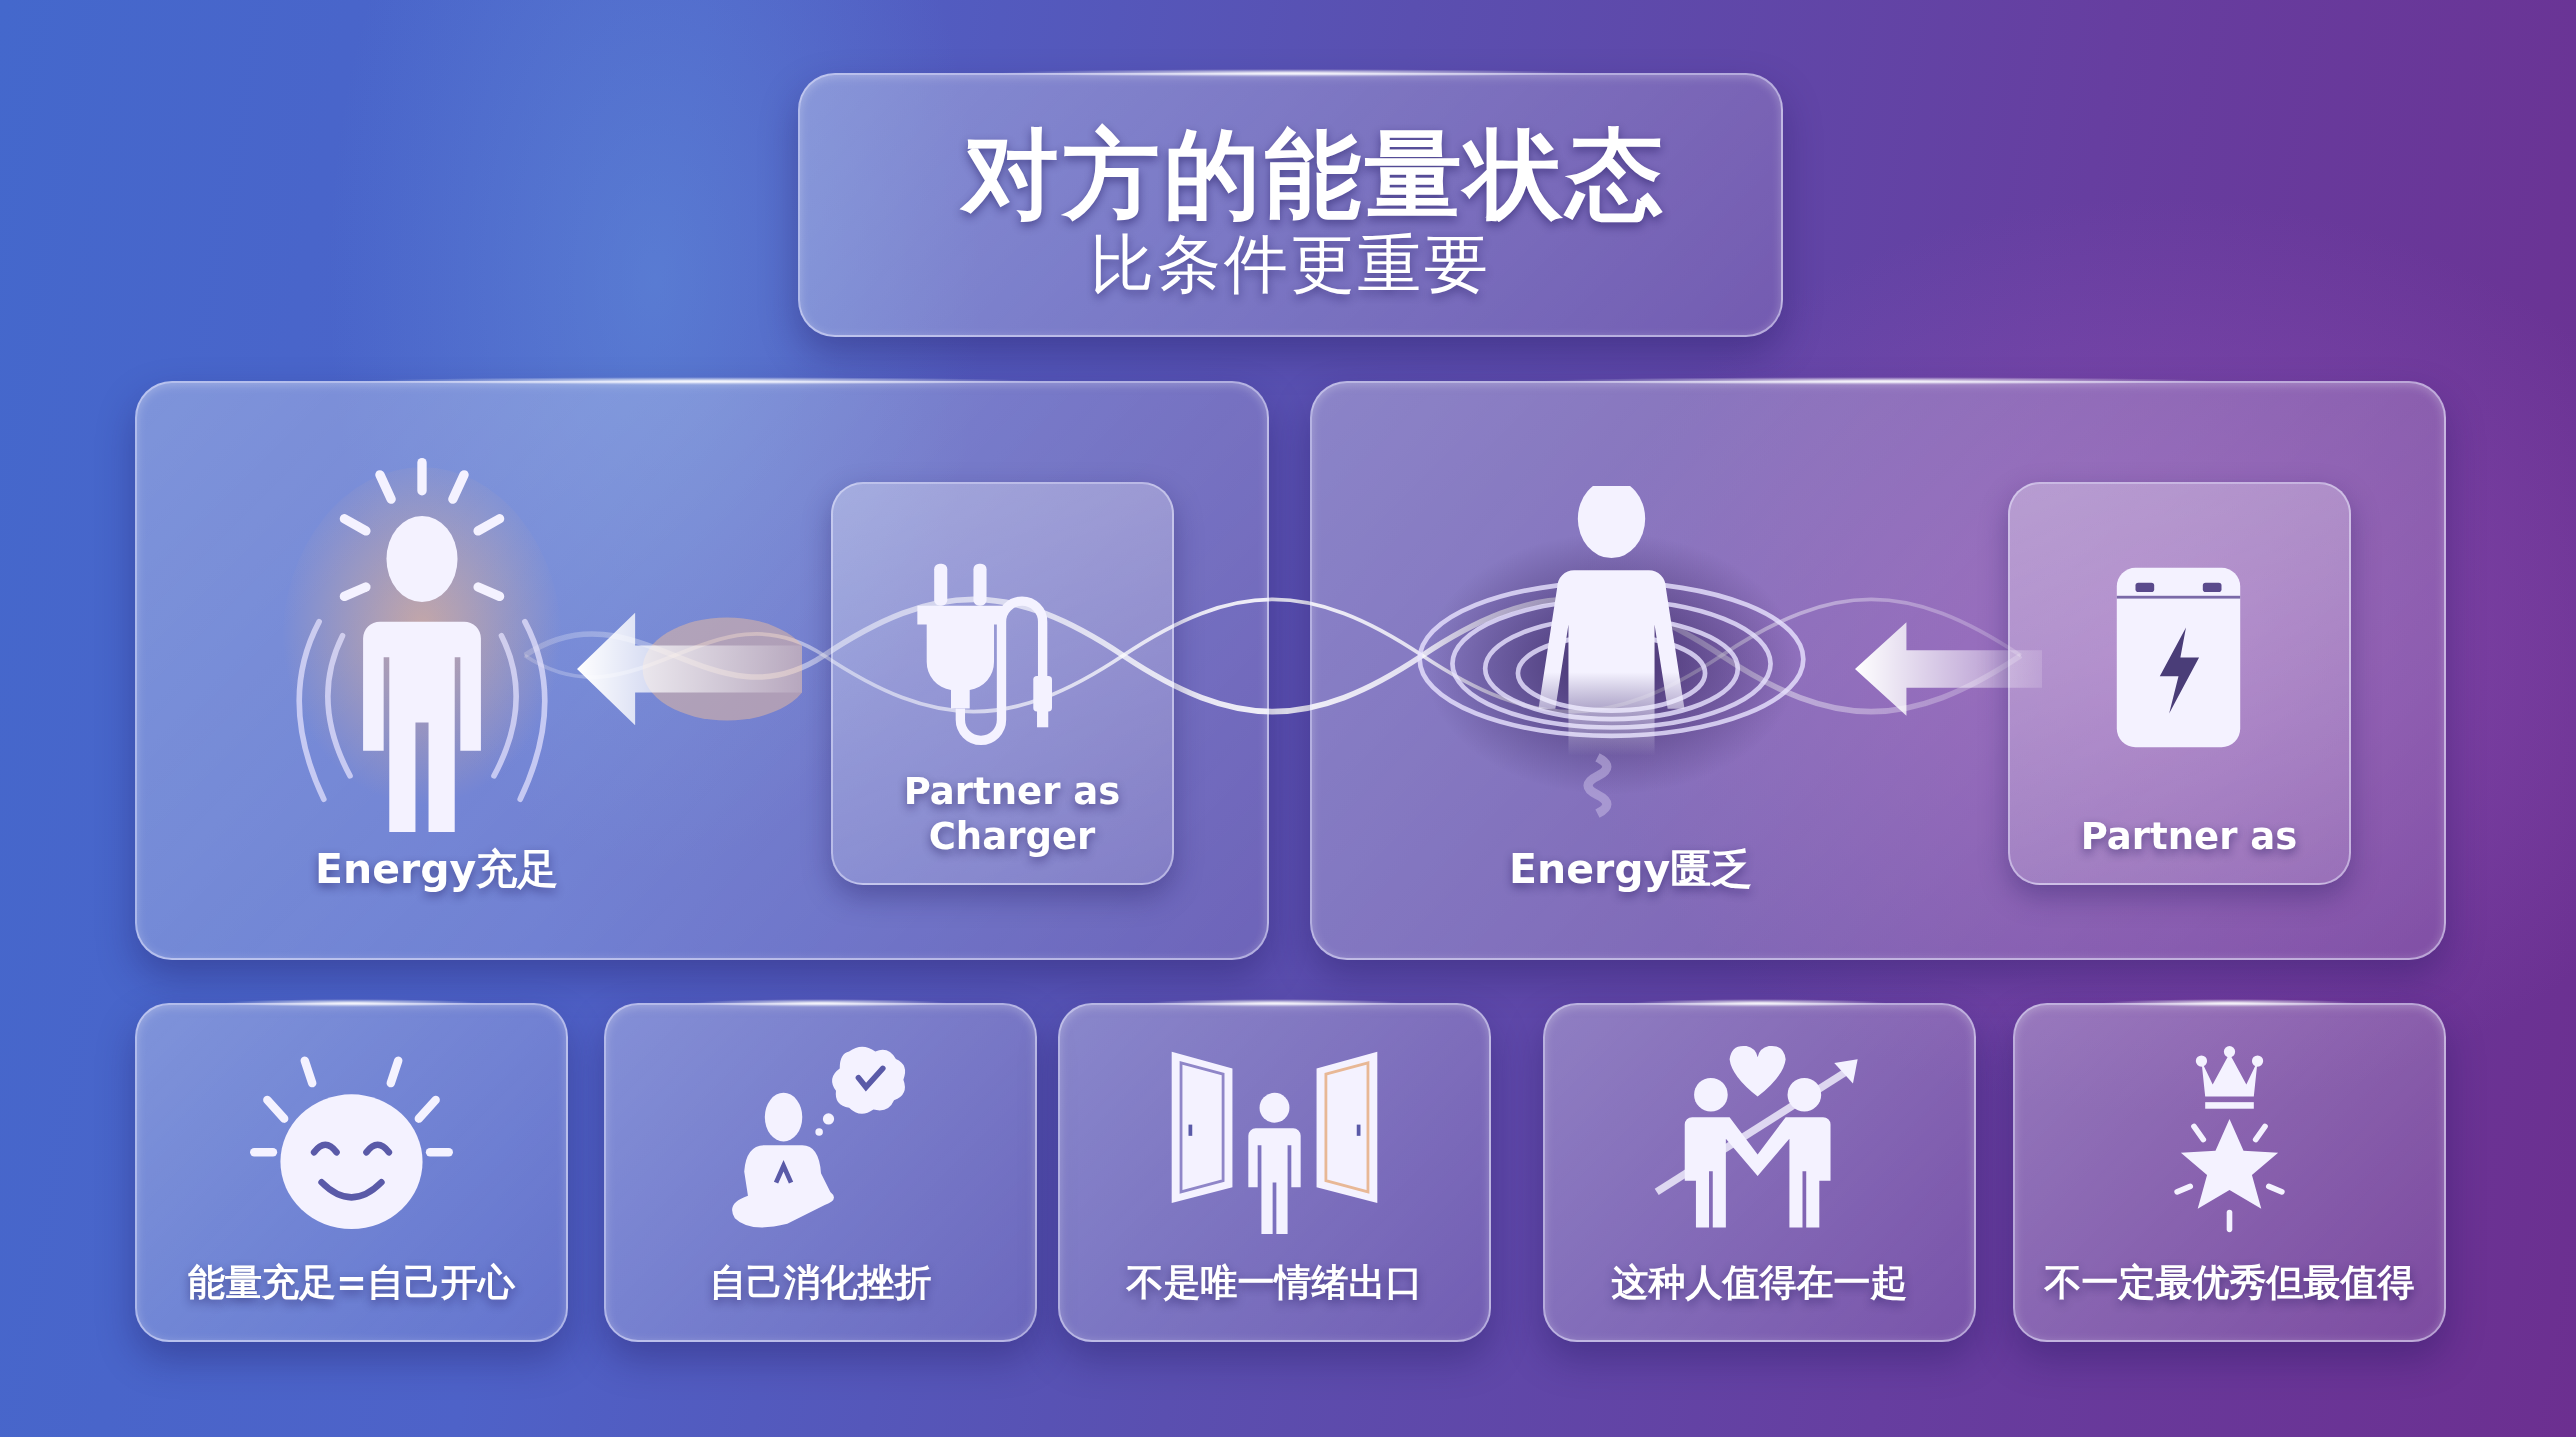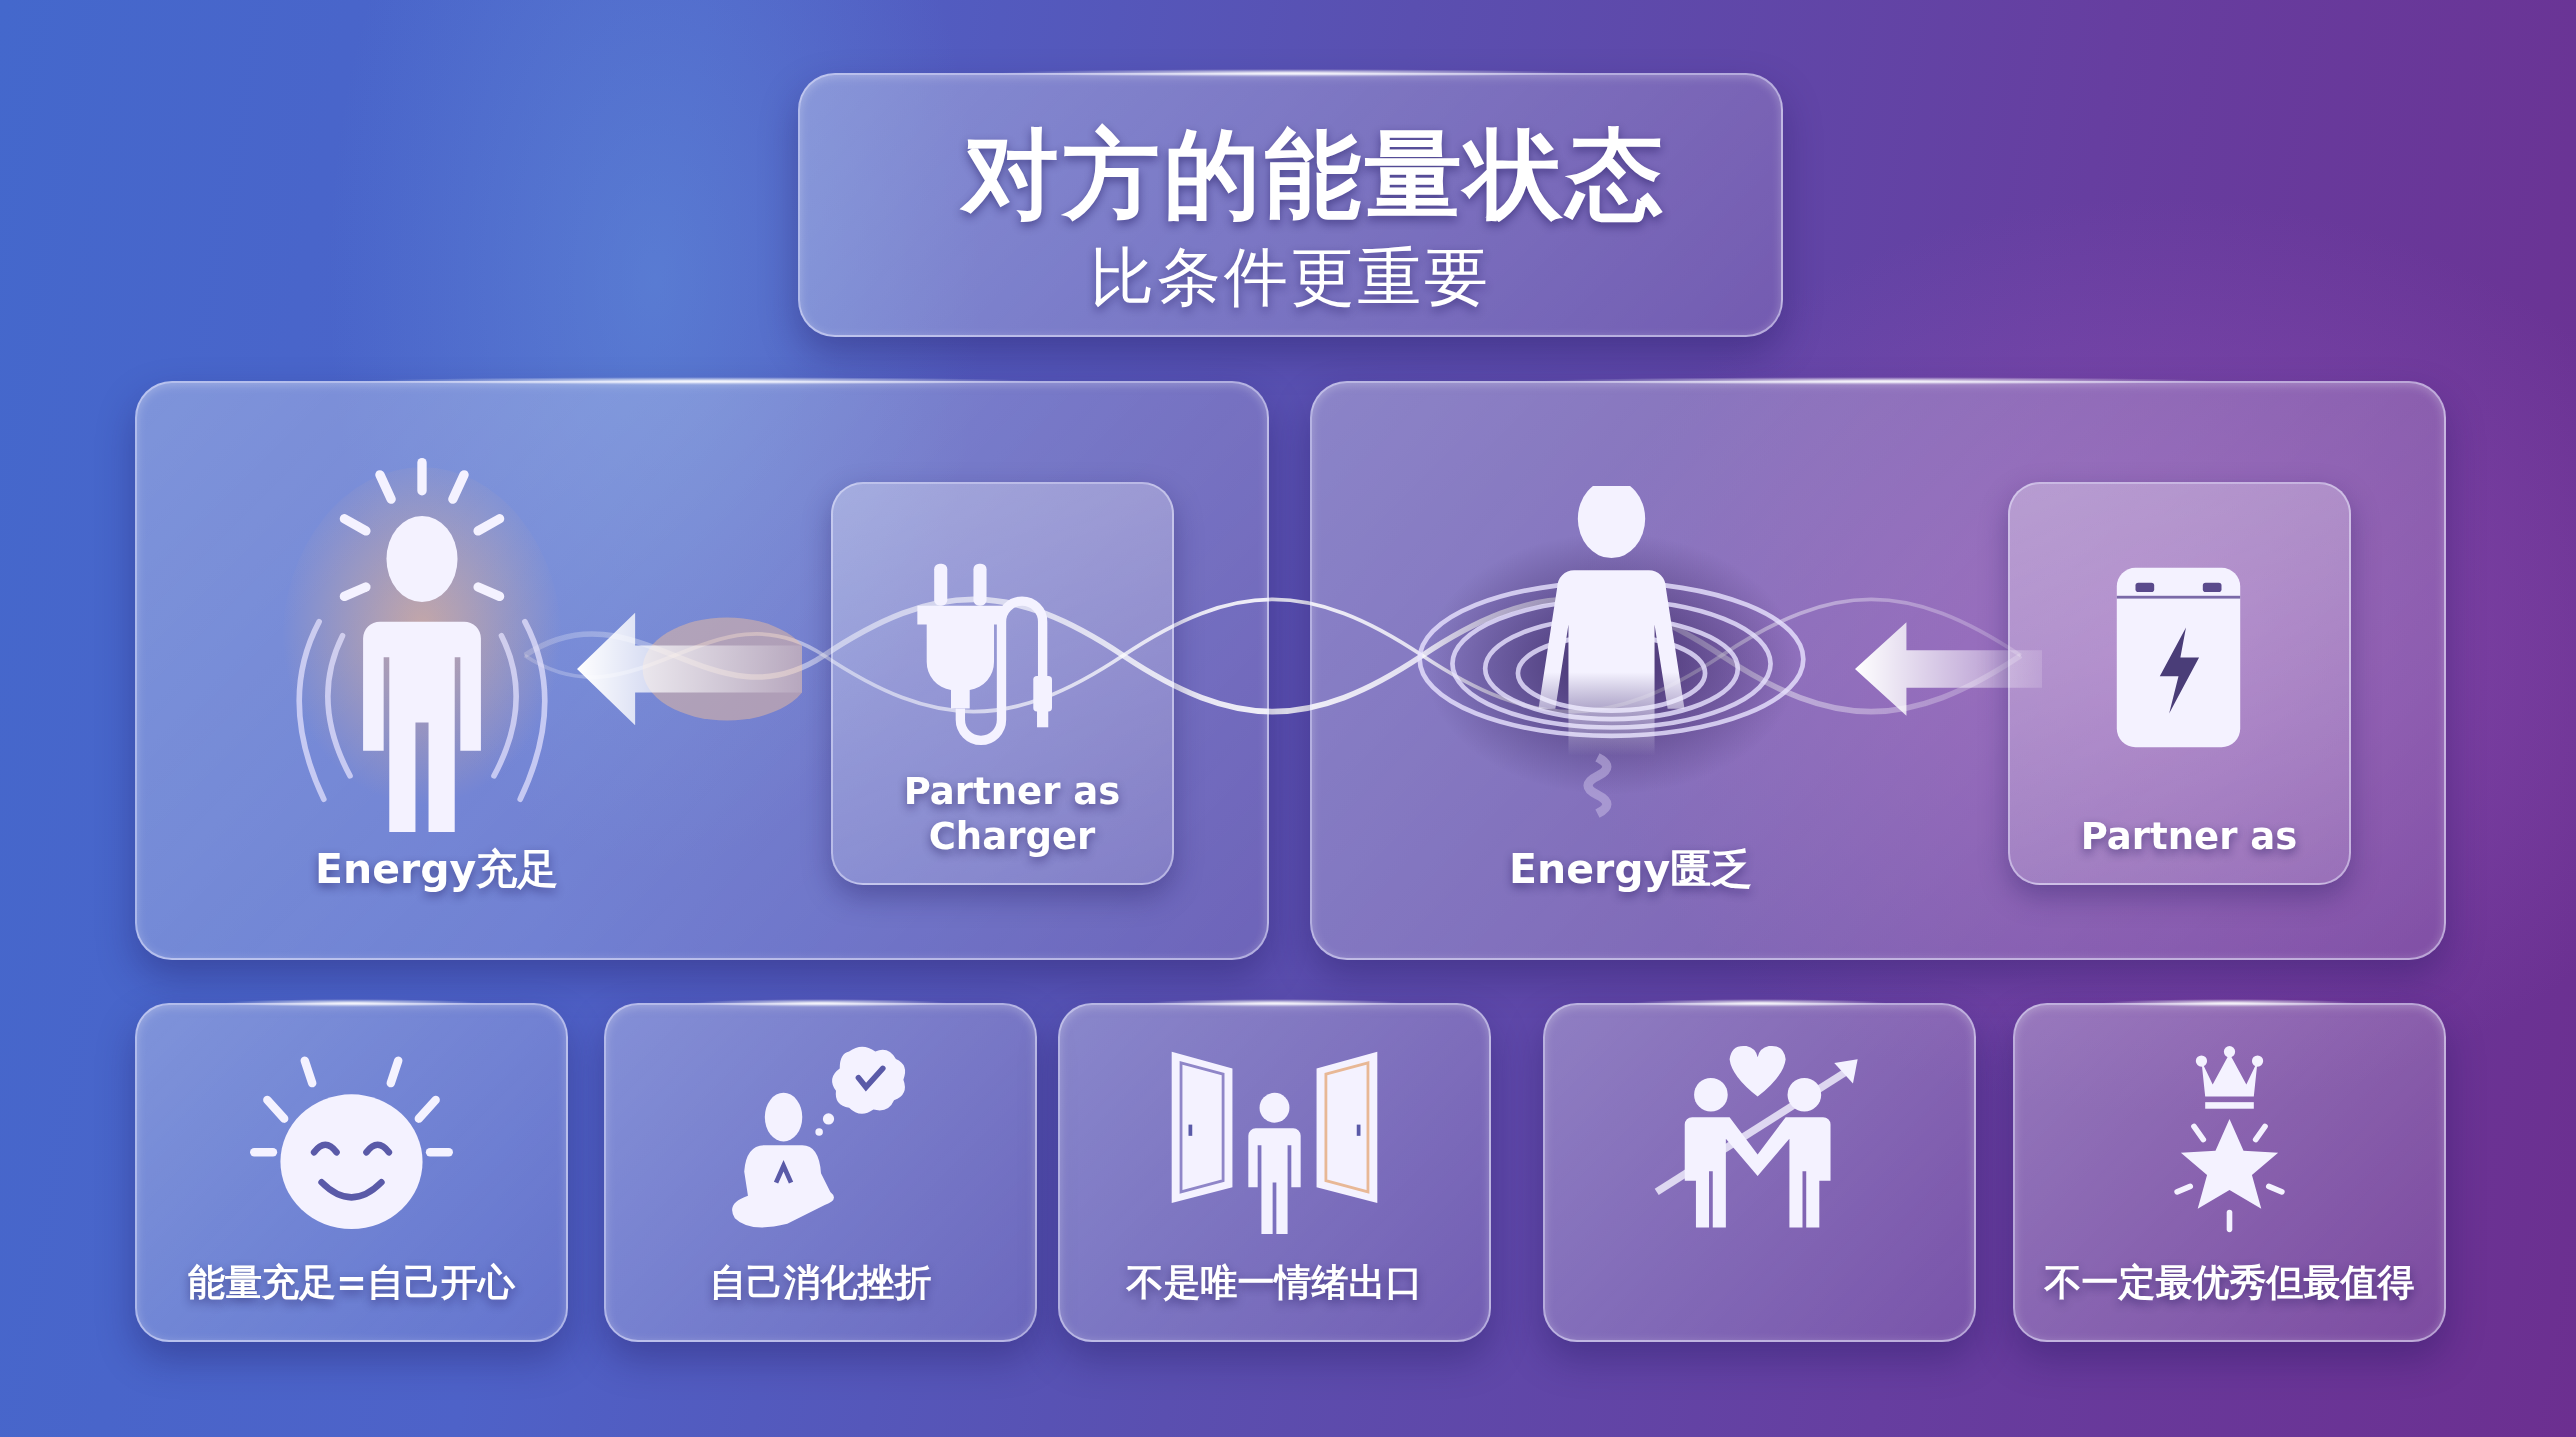--- a/index.html
+++ b/index.html
@@ -22,21 +22,21 @@
   .glass::after {
     content:""; position:absolute; left:20%; right:20%; top:-5.6px; height:7.5px;
     background: radial-gradient(ellipse at center, rgba(255,255,255,0.95), rgba(255,255,255,0) 70%);
     border-radius:7.5px;
   }
   .shadow-text { text-shadow: 0 3.7px 9.4px rgba(20,10,80,0.45); }
 
   
   #title-box { left:798px; top:73px; width:981px; height:260px; }
   #title-main { position:absolute; left:0; right:0; top:36px; text-align:center; font-size:97px; font-weight:bold; letter-spacing:3.7px;padding-left:48px; }
-  #title-sub { position:absolute; left:0; right:0; top:159px; text-align:center; font-size:64px; letter-spacing:2.8px; }
+  #title-sub { position:absolute; left:0; right:0; top:146px; text-align:center; font-size:64px; letter-spacing:2.8px; }
 
   
   #panel-left { left:135px; top:381px; width:1130px; height:575px; }
   #panel-right { left:1310px; top:381px; width:1132px; height:575px; }
 
   .inner-card {
     position:absolute; width:339px; height:399px; border-radius:32px;
     background: linear-gradient(160deg, rgba(255,255,255,0.32), rgba(255,255,255,0.14));
     border:2.8px solid rgba(235,235,255,0.5);
     box-shadow: 0 11.2px 28px rgba(30,20,90,0.35);
@@ -243,20 +243,21 @@
   <div class="icon-wrap">
     <svg width="243" height="197" viewBox="0 0 260 210">
       <path d="M20 160 L225 30" stroke="#f4f2ff" stroke-opacity="0.8" stroke-width="8"></path>
       <path d="M210 22 L235 18 L230 44 Z" fill="#f4f2ff"></path>
       <path d="M128 58 q-28 -22 -30 -40 q2 -16 18 -14 q10 2 12 12 q2 -10 12 -12 q16 -2 18 14 q-2 18 -30 40z" fill="#f4f2ff"></path>
       <circle cx="78" cy="56" r="18" fill="#f4f2ff"></circle>
       <circle cx="178" cy="56" r="18" fill="#f4f2ff"></circle>
       <path d="M58 80 h40 l30 40 l30 -40 h40 a8 8 0 0 1 8 8 v60 h-12 v-50 v100 h-14 v-60 h-4 v60 h-14 v-95 l-34 40 l-34 -40 v95 h-14 v-60 h-4 v60 h-14 v-100 v50 h-12 v-60 a8 8 0 0 1 8 -8z" fill="#f4f2ff"></path>
     </svg>
   </div>
+  <div class="card-label shadow-text">这种人值得在一起</div>
 </div>
 
 <div id="card-5" class="glass bottom-card">
   <div class="icon-wrap">
     <svg width="187" height="197" viewBox="0 0 200 210">
       <path d="M70 20 L82 45 L100 12 L118 45 L130 20 L126 58 L74 58 Z" fill="#f4f2ff"></path>
       <circle cx="70" cy="20" r="6" fill="#f4f2ff"></circle>
       <circle cx="100" cy="10" r="6" fill="#f4f2ff"></circle>
       <circle cx="130" cy="20" r="6" fill="#f4f2ff"></circle>
       <rect x="74" y="64" width="52" height="7" fill="#f4f2ff"></rect>

